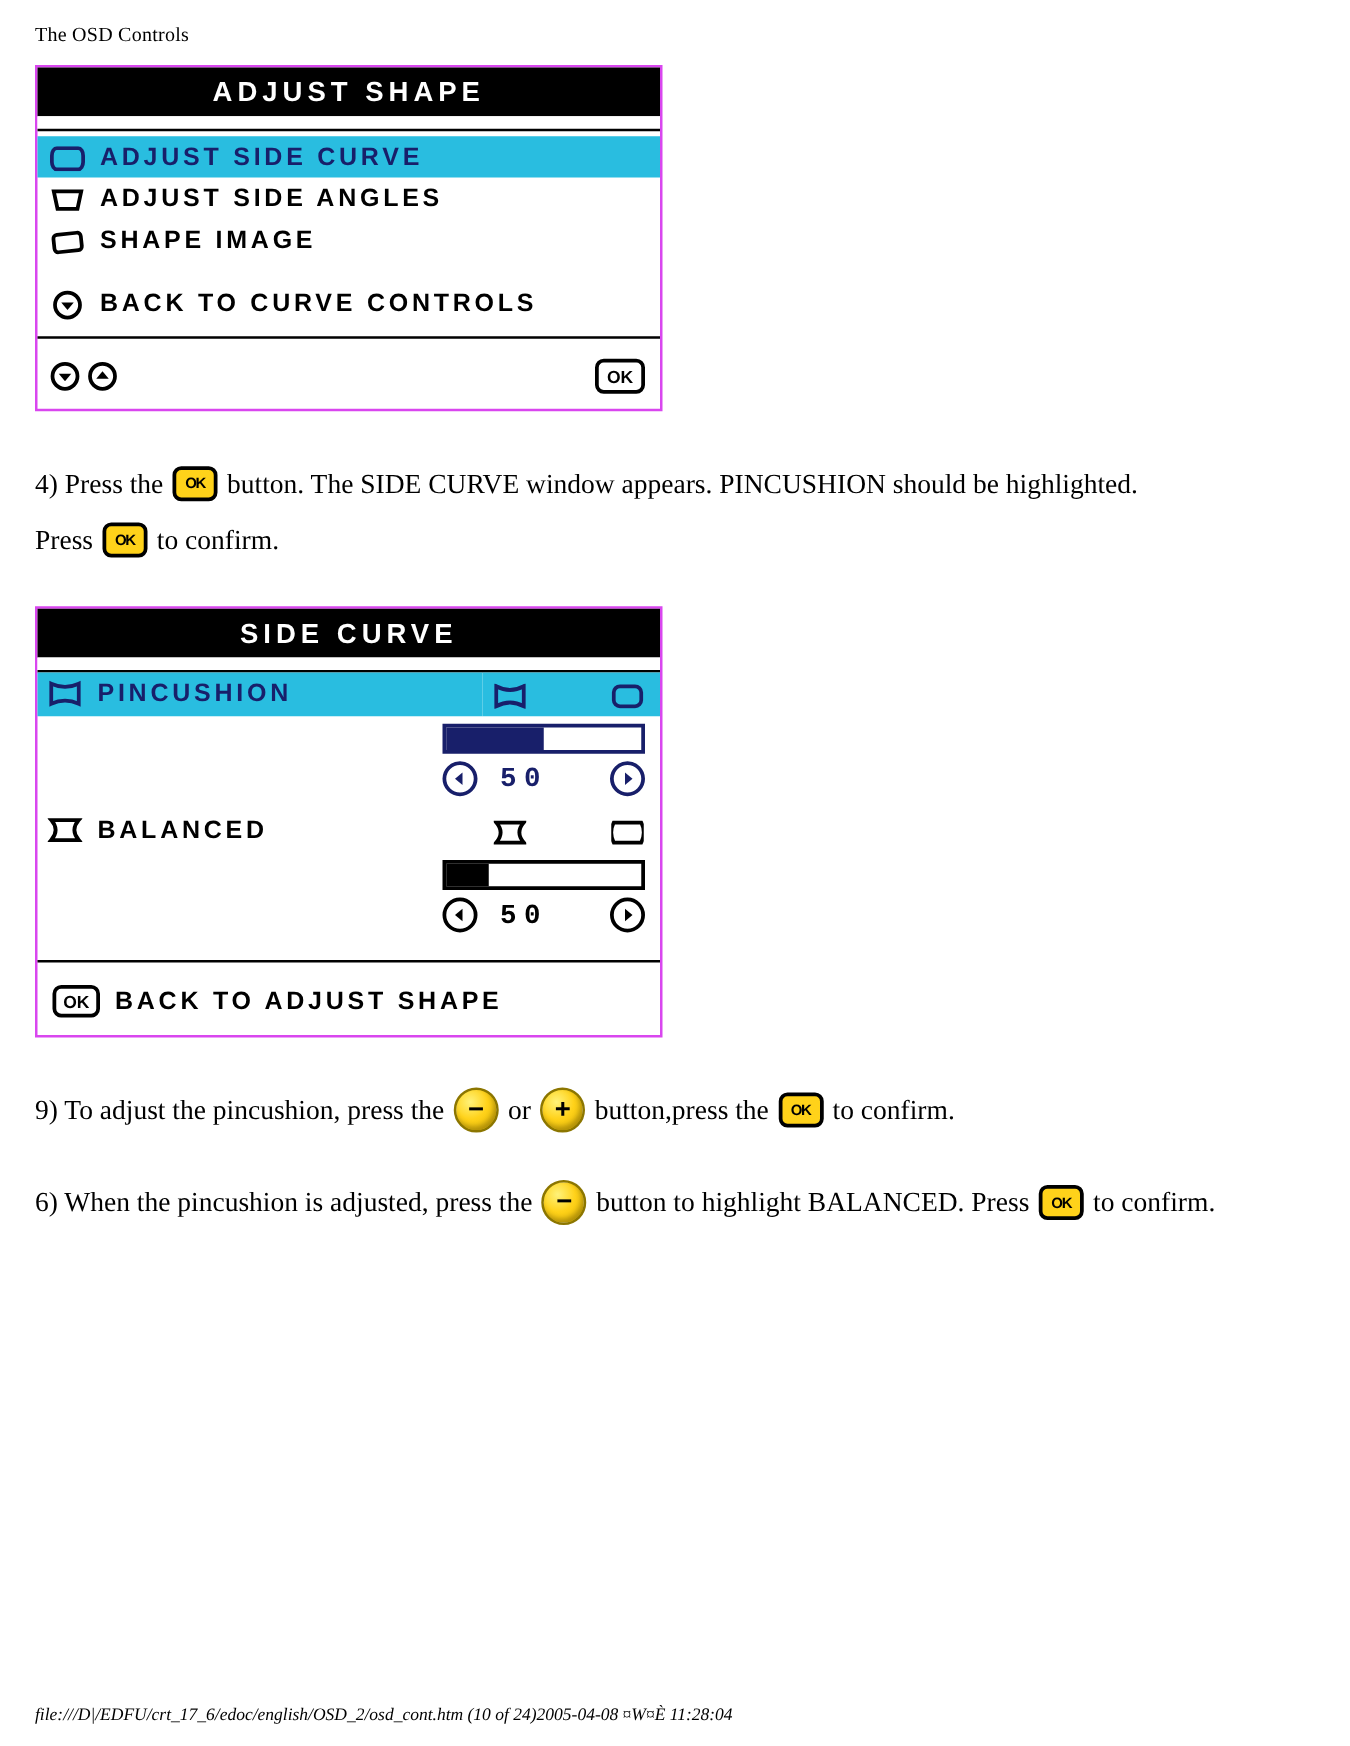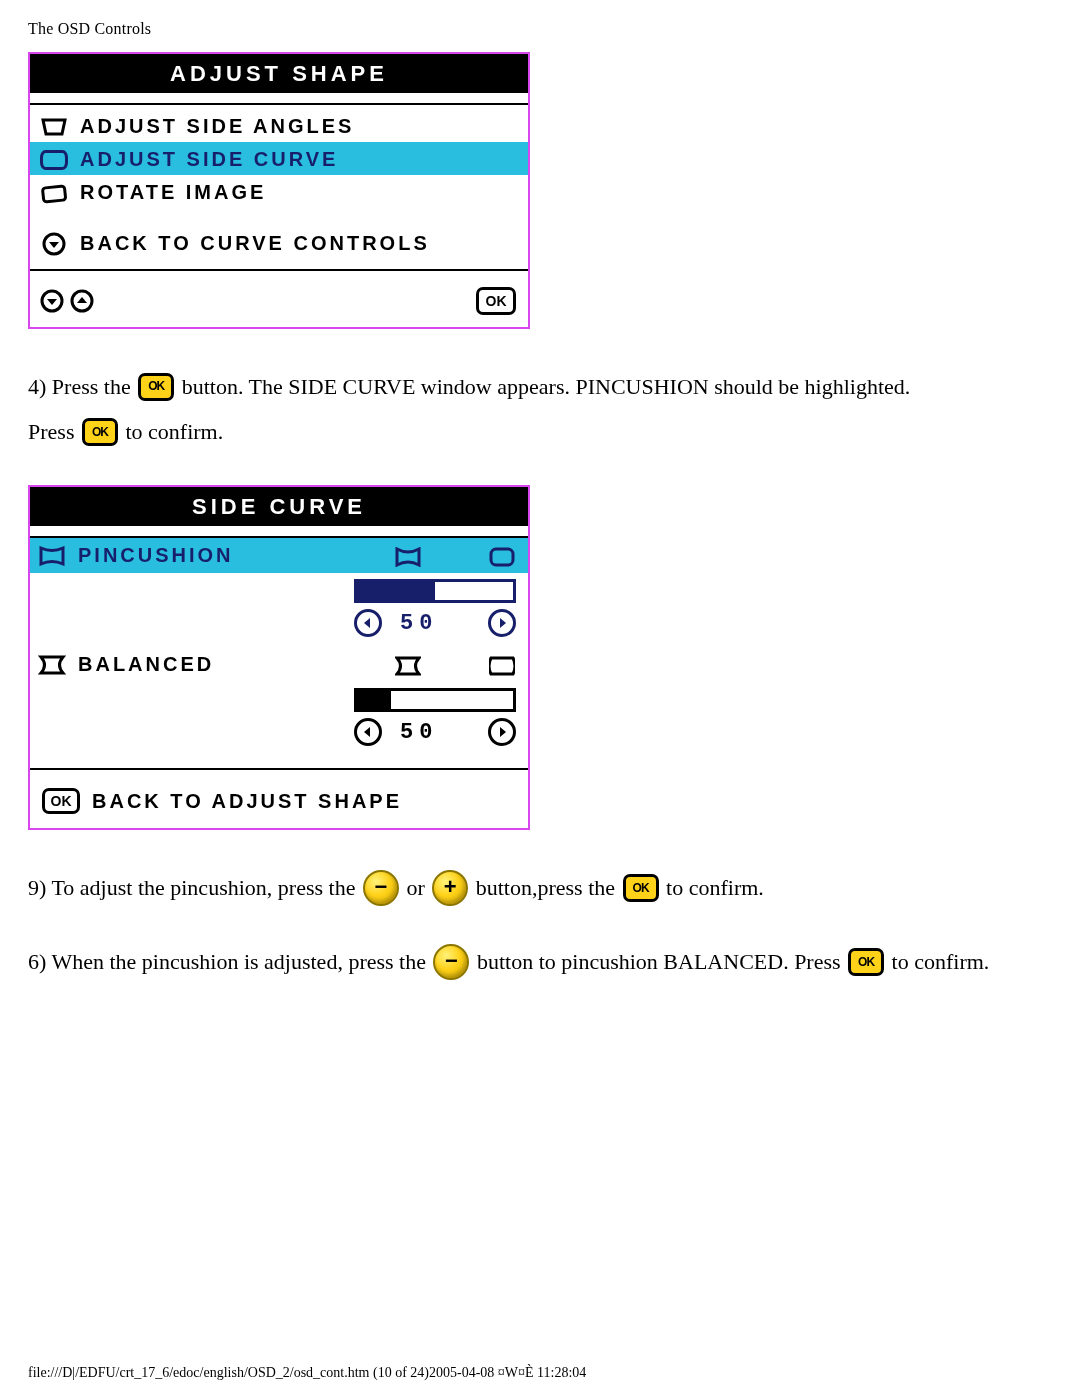--- a/index.html
+++ b/index.html
@@ -78,21 +78,21 @@
   .ok-badge {
     display:inline-flex; align-items:center; justify-content:center;
     border:3px solid #000; border-radius:7px;
     min-width:28px; height:22px; padding:0 3px;
     font-family: Arial, Helvetica, sans-serif;
     font-weight:900; font-size:14px; background:#fff;
   }
   
   .sc-row { display:flex; }
   .sc-left {
-    width: 340px; display:flex; align-items:center; gap:12px;
+    width: 340px; display:flex; align-items:flex-start; gap:12px;
     padding: 6px 8px;
   }
   .sc-left.sel { background:#29bde0; }
   .sc-left .menu-label { color:#000; }
   .sc-left.sel .menu-label { color:#181f6a; letter-spacing:3px;}
   .sc-right {
     flex:1; display:flex; justify-content:flex-start;
     padding: 6px 12px 4px 8px; gap:8px; align-items:center;
   }
   .sc-right.sel { background:#29bde0; }
@@ -138,57 +138,58 @@
     vertical-align:middle; margin:0 2px; position:relative; top:-2px;
     box-shadow: inset -2px -3px 4px rgba(0,0,0,.25);
   }
   .round-btn span {
     font-family: Arial, Helvetica, sans-serif; font-weight:900;
     font-size:22px; color:#000; line-height:1; transform: translateY(-1px);
   }
   .footer-line {
     position:absolute; bottom:16px; left:28px;
     font-size:14px;
+    font-style:italic;
   }
 </style>
 </head>
 <body>
 
 <div class="page">
 
   <div class="hdr">The OSD Controls</div>
 
   <div class="panel">
     <div class="panel-title">ADJUST SHAPE</div>
     <div class="panel-gap"></div>
 
     <div class="menu-list">
+      <div class="menu-row sel tall">
+        <span class="ico">
+          <svg width="28" height="20" viewBox="0 0 28 20">
+              <rect x="1.5" y="1.5" width="25" height="17" rx="4" ry="6" fill="none" stroke="#181f6a" stroke-width="3"></rect>
+            </svg>
+        </span>
+        <span class="menu-label">ADJUST SIDE CURVE</span>
+      </div>
       <div class="menu-row tall">
         <span class="ico">
           <svg width="28" height="20" viewBox="0 0 28 20">
               <path d="M3 3 H25 L22 17 H6 Z" fill="none" stroke="#000" stroke-width="3"></path>
             </svg>
         </span>
         <span class="menu-label">ADJUST SIDE ANGLES</span>
       </div>
-      <div class="menu-row sel tall">
-        <span class="ico">
-          <svg width="28" height="20" viewBox="0 0 28 20">
-              <rect x="1.5" y="1.5" width="25" height="17" rx="4" ry="6" fill="none" stroke="#181f6a" stroke-width="3"></rect>
-            </svg>
-        </span>
-        <span class="menu-label">ADJUST SIDE CURVE</span>
-      </div>
       <div class="menu-row tall">
         <span class="ico">
           <svg width="28" height="22" viewBox="0 0 28 22">
               <rect x="3" y="5" width="22" height="14" rx="3" fill="none" stroke="#000" stroke-width="3" transform="rotate(-6 14 11)"></rect>
             </svg>
         </span>
-        <span class="menu-label">ROTATE IMAGE</span>
+        <span class="menu-label">SHAPE IMAGE</span>
       </div>
     </div>
 
     <div style="height:14px"></div>
     <div class="menu-row tall">
       <span class="ico">
         <svg width="24" height="24" viewBox="0 0 24 24">
             <circle cx="12" cy="12" r="10" fill="none" stroke="#000" stroke-width="3"></circle>
             <path d="M7 10 L12 16 L17 10 Z" fill="#000"></path>
           </svg>
@@ -350,21 +351,21 @@
       <span> to confirm.</span>
     </p>
   </div>
 
   <div class="body-text">
     <p>
       <span>6) When the pincushion is adjusted, press the </span>
       <span class="round-btn">
           <span>−</span>
         </span>
-      <span> button to pincushion BALANCED. Press </span>
+      <span> button to highlight BALANCED. Press </span>
       <span class="ok-btn-inline">OK</span>
       <span> to confirm.</span>
     </p>
   </div>
 
 </div>
 
 <div class="footer-line">file:///D|/EDFU/crt_17_6/edoc/english/OSD_2/osd_cont.htm (10 of 24)2005-04-08 ¤W¤È 11:28:04</div>
 
 </body></html>

